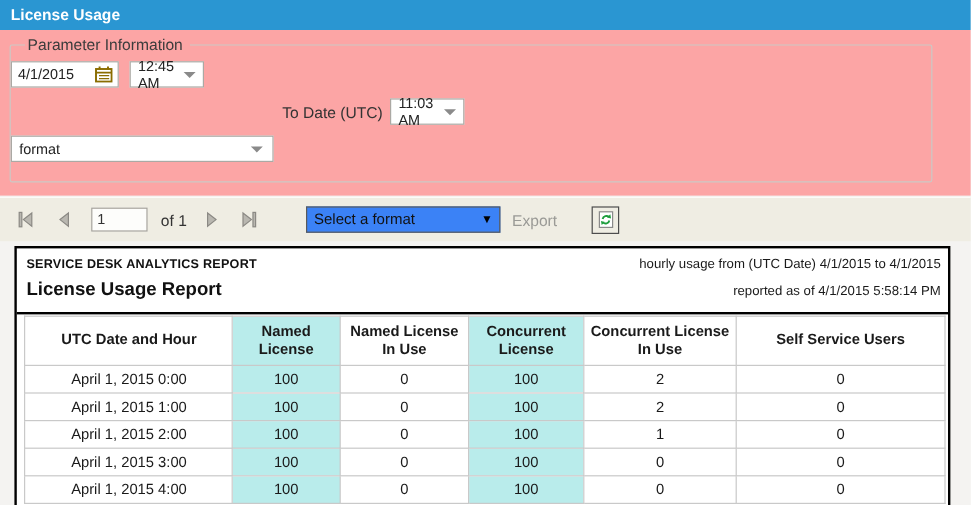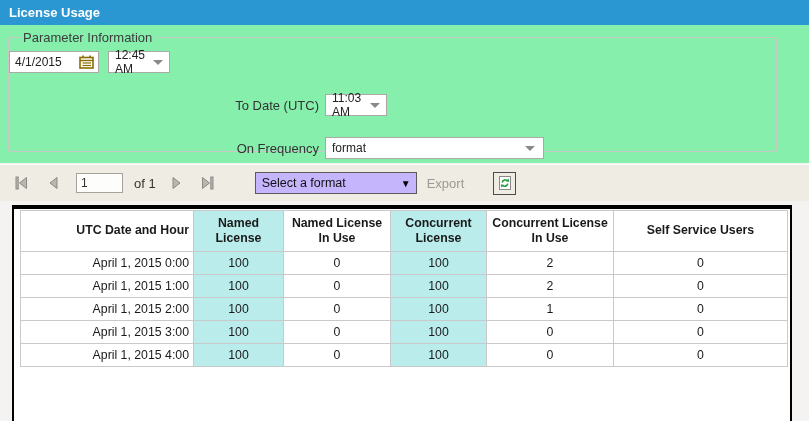--- a/index.html
+++ b/index.html
@@ -14,30 +14,30 @@
 
   
   .titlebar {
     position: absolute; left: 0; top: 0; width: 809px; height: 25px;
     background: #2a96d2; color: #ffffff;
     font-size: 13px; font-weight: bold;
     line-height: 25px; padding-left: 9px;
   }
 
   
-  .param-area { position: absolute; left: 0; top: 25px; width: 809px; height: 138px; background: #86efac; }
+  .param-area { position: absolute; left: 0; top: 25px; width: 809px; height: 138px; background: #fca5a5; }
   fieldset.param-box {
     position: absolute; left: 8px; top: 5px; width: 769px; height: 122px;
     border: 1px solid #cbc9c5; border-radius: 2px;
   }
   fieldset.param-box legend {
     margin-left: 12px; padding: 0 6px 0 2px;
     font-size: 13px; color: #3c3c3c;
   }
-  .form-row { display: flex; align-items: center; margin-top: 21px; }
+  .form-row { display: flex; align-items: center; margin-top: 9px; }
   .form-row:first-of-type { margin-top: 6px; }
   .form-label {
     width: 316px; text-align: right; font-size: 13px; color: #333333;
     padding-right: 6px; flex: 0 0 316px;
   }
   .input-box {
     height: 22px; background: #ffffff; border: 1px solid #aba9a4;
     display: flex; align-items: center; font-size: 12px; color: #222;
   }
   .date-box { width: 90px; justify-content: space-between; padding: 0 4px 0 5px; margin-right: 9px; }
@@ -61,21 +61,21 @@
   .page-input {
     width: 47px; height: 20px; margin-left: 14px;
     border: 1px solid #a5a29b; background: #fdfdfb;
     font-family: "Liberation Sans", sans-serif; font-size: 12px; color: #333; padding: 0 4px;
   }
   .of-label { font-size: 13px; color: #333; margin-left: 11px; }
   .pager-next { margin-left: 12px; }
   .pager-last { margin-left: 14px; }
   .format-select {
     margin-left: 39px; width: 162px; height: 22px;
-    background: #c4b5fd; border: 1px solid #5a5a5a;
+    background: #3b82f6; border: 1px solid #5a5a5a;
     display: flex; align-items: center; justify-content: space-between;
     font-size: 12.5px; color: #111; padding: 0 5px 0 6px; cursor: default;
   }
   .format-select .native-arrow { font-size: 10px; color: #000; }
   .export-link { margin-left: 10px; font-size: 13px; color: #9a9a96; cursor: default; }
   .refresh-btn {
     margin-left: 29px; width: 23px; height: 23px;
     border: 1px solid #4d4d4d; background: #efede3;
     display: flex; align-items: center; justify-content: center; cursor: pointer;
   }
@@ -101,21 +101,21 @@
   .report-table col.c3 { width: 107px; }
   .report-table col.c4 { width: 96px; }
   .report-table col.c5 { width: 127px; }
   .report-table col.c6 { width: 174px; }
   .report-table th, .report-table td {
     border: 1px solid #c9c9c9; text-align: center; color: #1a1a1a;
     font-size: 12.3px; padding: 2px 4px; overflow: hidden; white-space: nowrap;
   }
   .report-table th { font-weight: bold; height: 41px; white-space: normal; line-height: 1.25; vertical-align: middle; }
   .report-table td { height: 23px; }
-  .report-table th.first, .report-table td.first { text-align: right; padding-left: 5px; }
+  .report-table th.first, .report-table td.first { text-align: center; padding-left: 5px; }
   .report-table .hl { background: #b9eceb; }
 </style>
 </head>
 <body>
 
 <div class="page">
 
   <div class="titlebar">
     <span>License Usage</span>
   </div>
@@ -146,21 +146,20 @@
 
       <div class="form-row">
         <div class="form-label">To Date (UTC)</div>
         <div class="input-box time-box">
           <span>11:03 AM</span>
           <span class="dd-arrow"></span>
         </div>
       </div>
 
       <div class="form-row">
-        <div class="form-label">On Frequency</div>
         <div class="input-box freq-box">
           <span>format</span>
           <span class="dd-arrow"></span>
         </div>
       </div>
     </fieldset>
   </div>
 
   <div class="toolbar">
     <span class="pager-btn pager-first">
@@ -197,20 +196,30 @@
         <rect x="2.5" y="1.5" width="11" height="13" fill="#ffffff" stroke="#8a8a8a" stroke-width="1"></rect>
         <path d="M5.2 7.5 a3.2 3.2 0 0 1 5.4-1.6" fill="none" stroke="#1f9e3e" stroke-width="1.6"></path>
         <polygon points="11.6,3.6 12.2,7 8.9,6.2" fill="#1f9e3e"></polygon>
         <path d="M10.8 8.7 a3.2 3.2 0 0 1 -5.4 1.6" fill="none" stroke="#1f9e3e" stroke-width="1.6"></path>
         <polygon points="4.4,12.6 3.8,9.2 7.1,10" fill="#1f9e3e"></polygon>
       </svg>
     </span>
   </div>
 
   <div class="report">
+    <div class="report-head">
+      <div class="rh-row">
+        <span class="rh-small-left">SERVICE DESK ANALYTICS REPORT</span>
+        <span class="rh-small-right">hourly usage from (UTC Date) 4/1/2015 to 4/1/2015</span>
+      </div>
+      <div class="rh-row rh-row2">
+        <span class="rh-title">License Usage Report</span>
+        <span class="rh-small-right">reported as of 4/1/2015 5:58:14 PM</span>
+      </div>
+    </div>
     <div class="divider"></div>
     <div class="table-wrap">
       <table class="report-table">
         <colgroup>
           <col class="c1">
             <col class="c2">
             <col class="c3">
             <col class="c4">
             <col class="c5">
             <col class="c6">

